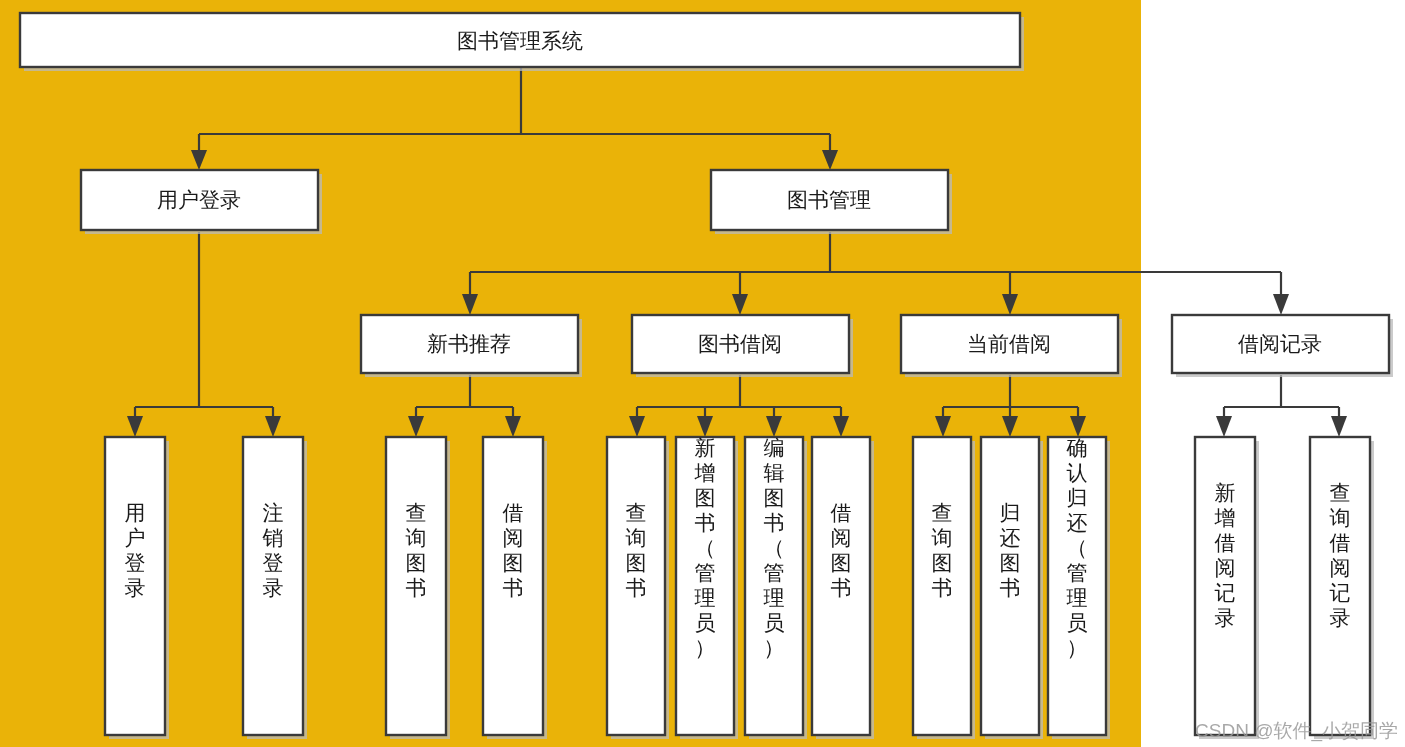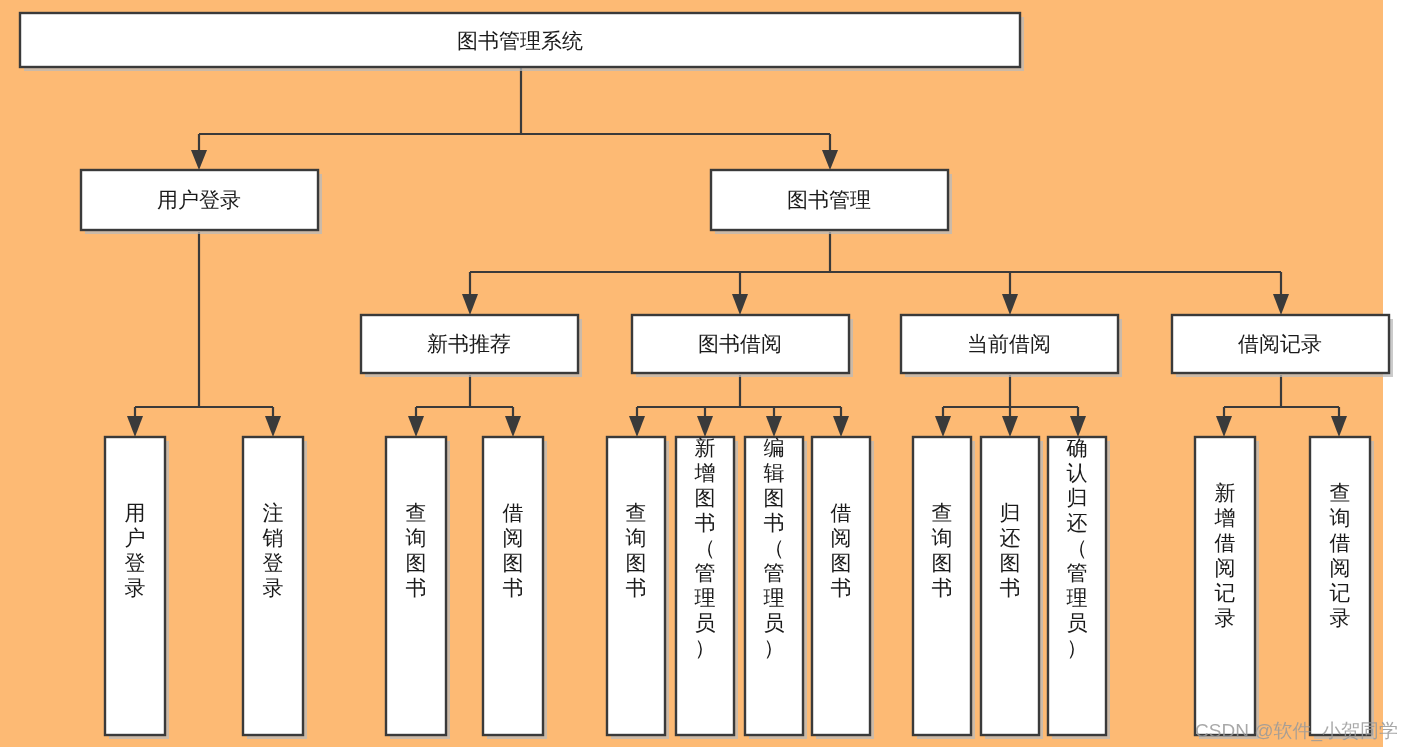--- a/index.html
+++ b/index.html
@@ -8,23 +8,23 @@
     background: #ffffff;
   }
   body {
     width: 1405px;
     height: 747px;
     font-family: "Liberation Sans", "DejaVu Sans", sans-serif;
     overflow: hidden;
   }
   #diagram-root {
     position: relative;
-    width: 1383px;
+    width: 1141px;
     height: 747px;
-    background: #fdba74;
+    background: #eab308;
   }
   svg.diagram-canvas {
     position: absolute;
     left: 0;
     top: 0;
     width: 1405px;
     height: 747px;
   }
   .node-box {
     fill: #ffffff;

